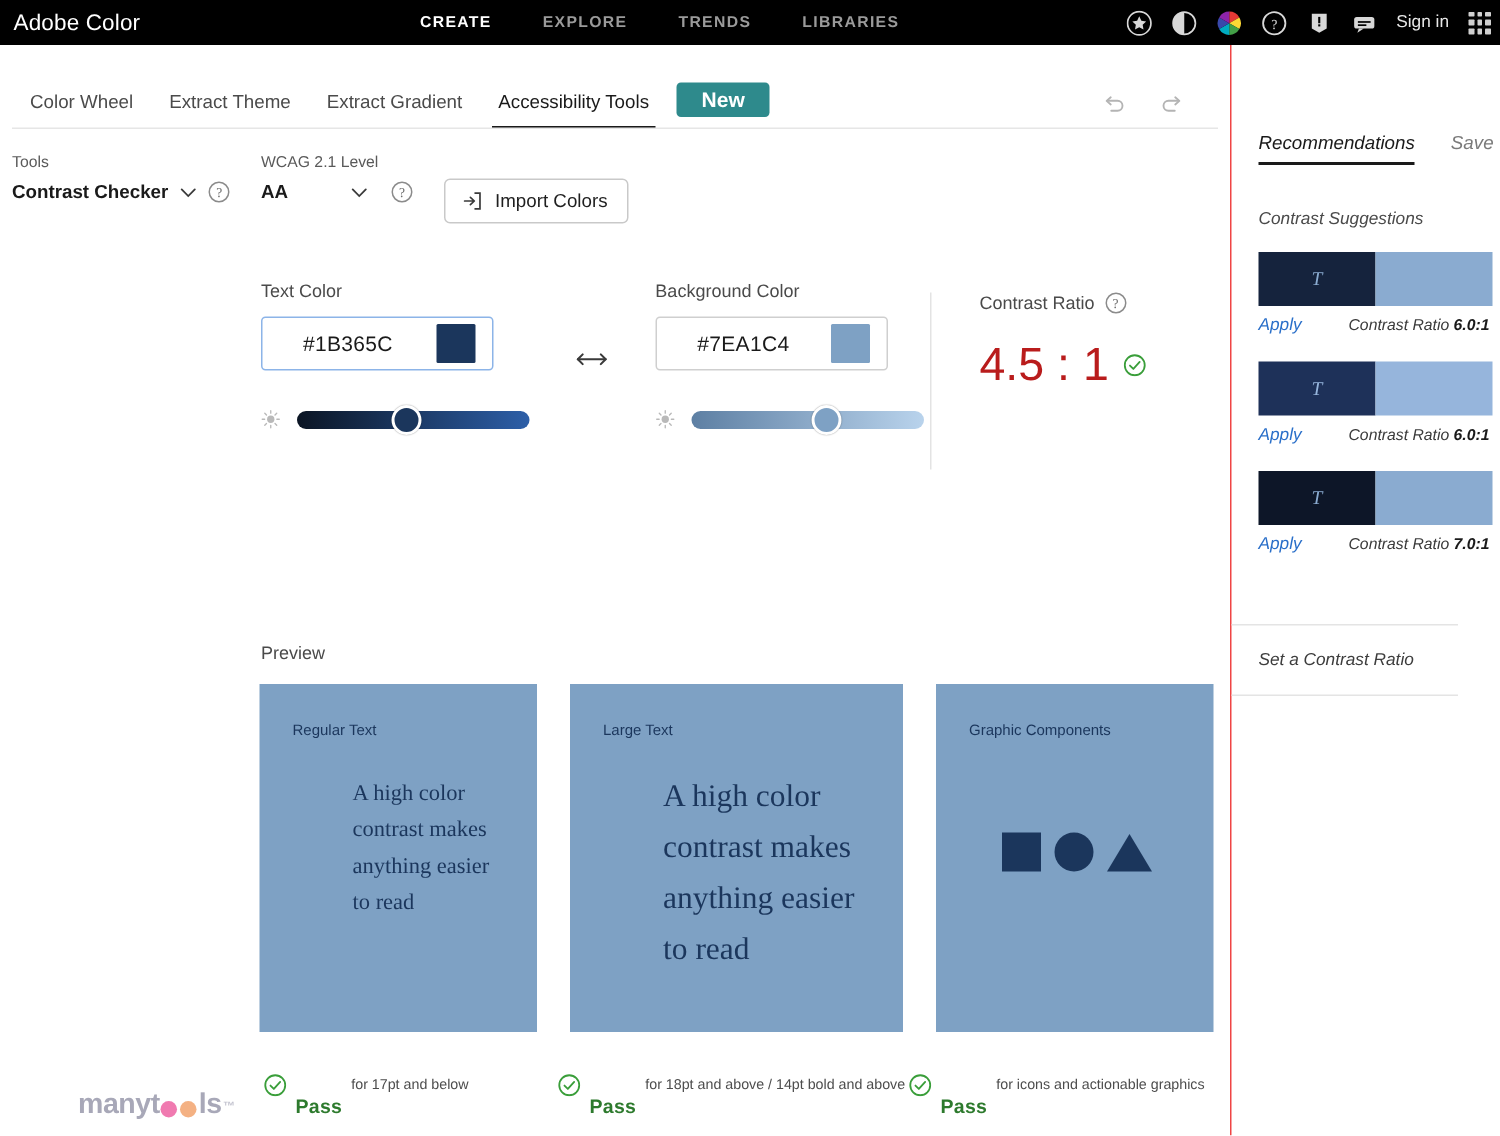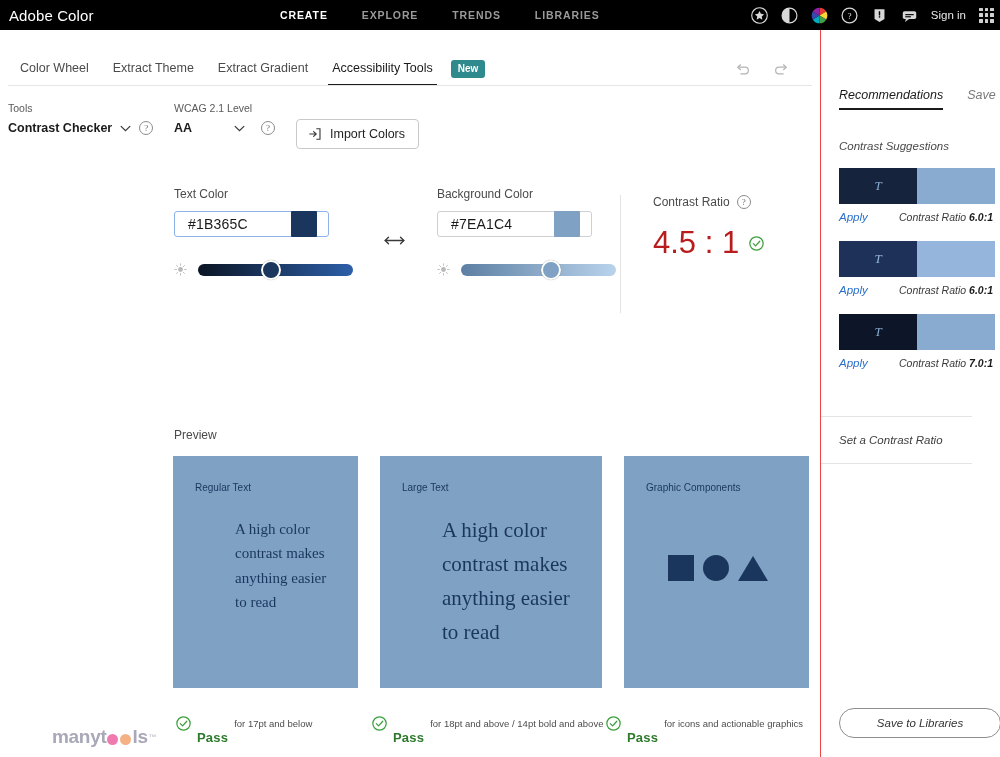--- a/index.html
+++ b/index.html
@@ -60,22 +60,22 @@
   .tab {
     font-size: 12.5px; color: #4b4b4b; padding: 0 12px 11px 12px;
     cursor: pointer; white-space: nowrap; position: relative;
   }
   .tab.active { color: #1a1a1a; }
   .tab.active::after {
     content: ""; position: absolute; left: 8px; right: 8px; bottom: 0;
     height: 2.5px; background: #1a1a1a;
   }
   .newbadge {
-    background: #2e8a8c; color: #fff; font-size: 10px; font-weight: bold;
-    padding: 3px 7px 4px; border-radius: 3px; margin-left: 6px;
+    background: #2e8a8c; color: #fff; font-size: 14px; font-weight: bold;
+    padding: 3px 17px 4px; border-radius: 3px; margin-left: 6px;
     margin-bottom: 8px; display: inline-block;
   }
   .undoredo {
     position: absolute; right: 30px; bottom: 8px;
     display: flex; gap: 22px; align-items: center;
   }
   .tabrule {
     position: absolute; left: 8px; right: 8px; bottom: 0;
     height: 1px; background: #e6e6e6;
   }
@@ -103,23 +103,23 @@
     background: #fff; padding: 7px 13px 7px 11px;
     font-size: 12.5px; color: #1f1f1f; cursor: pointer;
     margin-top: 17px;
   }
 
   
   .colorsrow { position: relative; margin-top: 38px; padding-left: 174px; }
   .colcol { display: inline-block; vertical-align: top; }
   .collabel { font-size: 12px; color: #4a4a4a; margin-bottom: 10px; }
   .colfield {
-    width: 155px; height: 26px; border: 1px solid #cfcfcf; border-radius: 3px;
+    width: 155px; height: 36px; border: 1px solid #cfcfcf; border-radius: 3px;
     display: flex; align-items: center; justify-content: space-between;
-    padding: 0 11px 0 13px; background: #fff;
+    padding: 0 11px 0 27px; background: #fff;
   }
   .colfield.focused { border: 1.6px solid #8cb4e8; }
   .hexval { font-size: 14px; color: #1a1a1a; letter-spacing: .2px; }
   .swatch { width: 26px; height: 26px; border-radius: 1px; }
   .swapicon { display: inline-block; vertical-align: top; margin: 46px 26px 0 26px; }
   .sliderwrap { display: flex; align-items: center; gap: 11px; margin-top: 26px; }
   .track {
     width: 155px; height: 12px; border-radius: 6px; position: relative;
   }
   .thumb {
@@ -484,15 +484,14 @@
       </div>
       <div class="suggmeta">
         <span class="applylnk">Apply</span>
         <span class="crlabel"><span>Contrast Ratio</span> <b>7.0:1</b></span>
       </div>
     </div>
   </div>
 
   <div class="setratio">Set a Contrast Ratio</div>
 
-  <div class="savebtn">Save to Libraries</div>
 </div>
 </div>
 
 </body></html>

